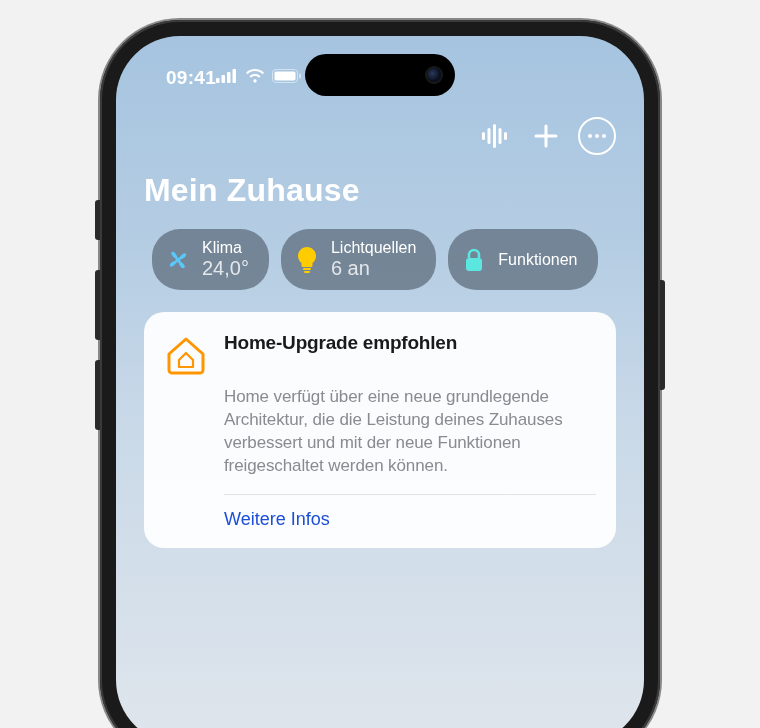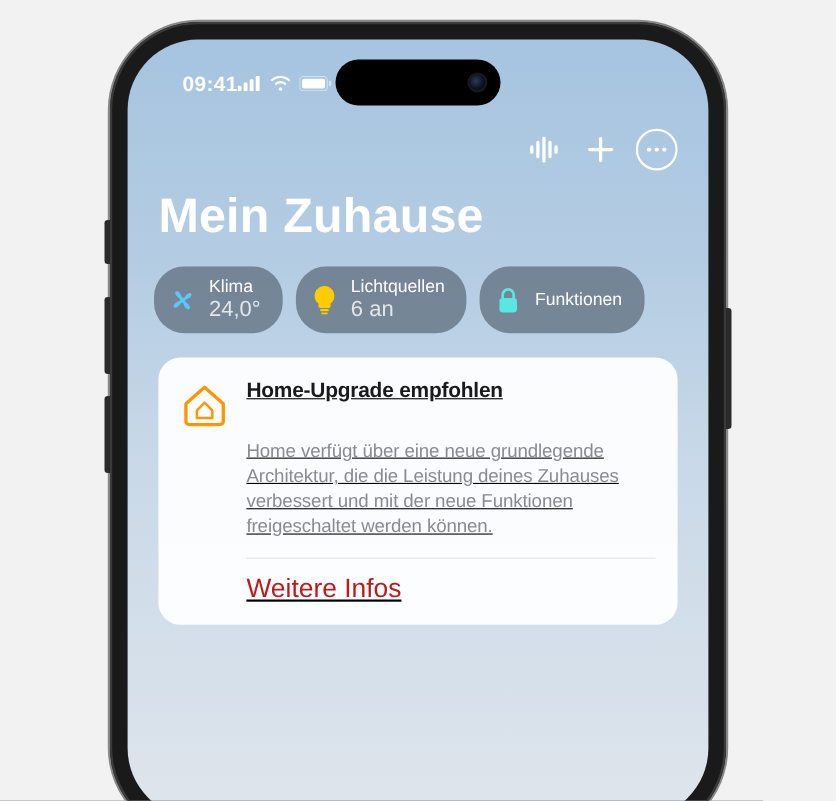--- a/index.html
+++ b/index.html
@@ -112,29 +112,29 @@
       color: #fff;
     }
     .action-btn.circled {
       border: 2.2px solid #fff;
       border-radius: 50%;
       width: 38px;
       height: 38px;
     }
     .page-title {
       color: #fff;
-      font-size: 44px;
+      font-size: 32px;
       font-weight: 700;
       padding: 6px 28px 20px 28px;
       letter-spacing: 0.2px;
     }
     .chips-row {
       display: flex;
       gap: 12px;
-      padding: 0 0 22px 24px;
+      padding: 0 0 22px 36px;
       overflow: hidden;
     }
     .chip {
       background: rgba(90, 105, 120, 0.72);
       border-radius: 28px;
       padding: 10px 20px 10px 12px;
       display: flex;
       align-items: center;
       gap: 10px;
       flex-shrink: 0;
@@ -163,21 +163,20 @@
       color: rgba(255,255,255,0.8);
       font-size: 20px;
       font-weight: 400;
       line-height: 1.15;
     }
     .card {
       margin: 0 28px;
       background: rgba(255,255,255,0.92);
       border-radius: 20px;
       padding: 20px 20px 18px 20px;
-      text-decoration: underline;
     }
     .card-main {
       display: flex;
       gap: 16px;
     }
     .card-icon {
       width: 44px;
       height: 44px;
       flex-shrink: 0;
       display: flex;
@@ -201,22 +200,22 @@
       line-height: 1.35;
       letter-spacing: -0.1px;
       margin-top: 32px;
     }
     .card-divider {
       border: none;
       border-top: 1px solid rgba(0,0,0,0.1);
       margin: 16px 0 14px 60px;
     }
     .card-link {
-      color: #b91c1c;
-      font-size: 24px;
+      color: #1d4ed8;
+      font-size: 18px;
       font-weight: 400;
       padding-left: 60px;
     }
   </style>
 </head>
 <body>
 
 <div class="phone-frame">
   <div class="phone-button-left b1"></div>
   <div class="phone-button-left b2"></div>

